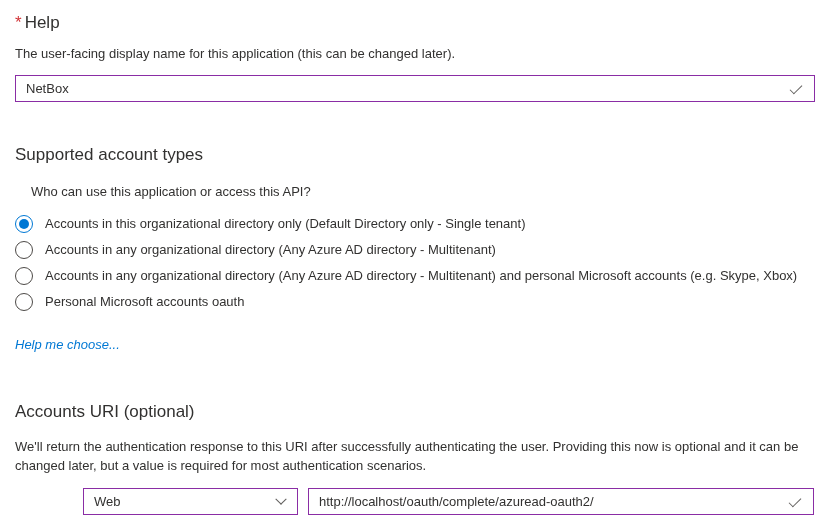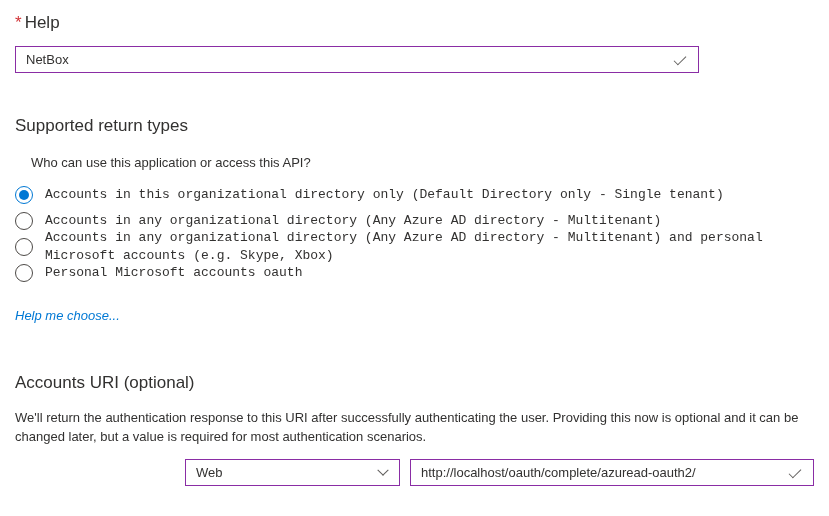--- a/index.html
+++ b/index.html
@@ -47,35 +47,35 @@
     border:none;
     outline:none;
     background:transparent;
     font-family:inherit;
     font-size:13px;
     color:var(--text);
     width:100%;
     height:100%;
     padding:0 30px 0 10px;
   }
-  .name-input-wrap{width:684px;margin-top:12px;}
+  .name-input-wrap{width:800px;margin-top:12px;}
   
   .check-icon{
     position:absolute;
     right:12px;
     top:9px;
     width:12px;height:6px;
     border-left:1.5px solid var(--icon-gray);
     border-bottom:1.5px solid var(--icon-gray);
     transform:rotate(-45deg);
   }
   
   .section-accounts{margin-top:42px;}
   .question{margin:16px 0 0 16px;}
-  .radio-group{margin-top:10px;font-family:Liberation Mono, monospace;}
+  .radio-group{margin-top:10px;}
   .radio-row{
     display:flex;
     align-items:center;
     height:26px;
     cursor:pointer;
   }
   .radio{
     width:18px;height:18px;
     border:1px solid var(--radio-ring);
     border-radius:50%;
@@ -129,37 +129,38 @@
     font-size:13px;
     cursor:pointer;
     position:relative;
   }
   .chevron-icon{
     width:8px;height:8px;
     border-right:1.5px solid var(--icon-gray);
     border-bottom:1.5px solid var(--icon-gray);
     transform:rotate(45deg) translate(-2px,-2px);
   }
-  .uri-input-wrap{width:404px;}
+  .uri-input-wrap{width:506px;}
 </style>
 </head>
 <body>
 
 <div>
 
   <div>
     <h2><span class="req">*</span><span>Help</span></h2>
+    <p class="desc">The user-facing display name for this application (this can be changed later).</p>
     <div class="input-wrap name-input-wrap">
       <input type="text" value="NetBox" style="">
       <span class="check-icon"></span>
     </div>
   </div>
 
   <div class="section-accounts">
-    <h2>Supported return types</h2>
+    <h2>Supported account types</h2>
     <p class="desc question">Who can use this application or access this API?</p>
 
     <div class="radio-group">
       <div class="radio-row checked">
         <span class="radio">
             <span class="dot"></span>
           </span>
         <span class="radio-label">Accounts in this organizational directory only (Default Directory only - Single tenant)</span>
       </div>
       <div class="radio-row">

